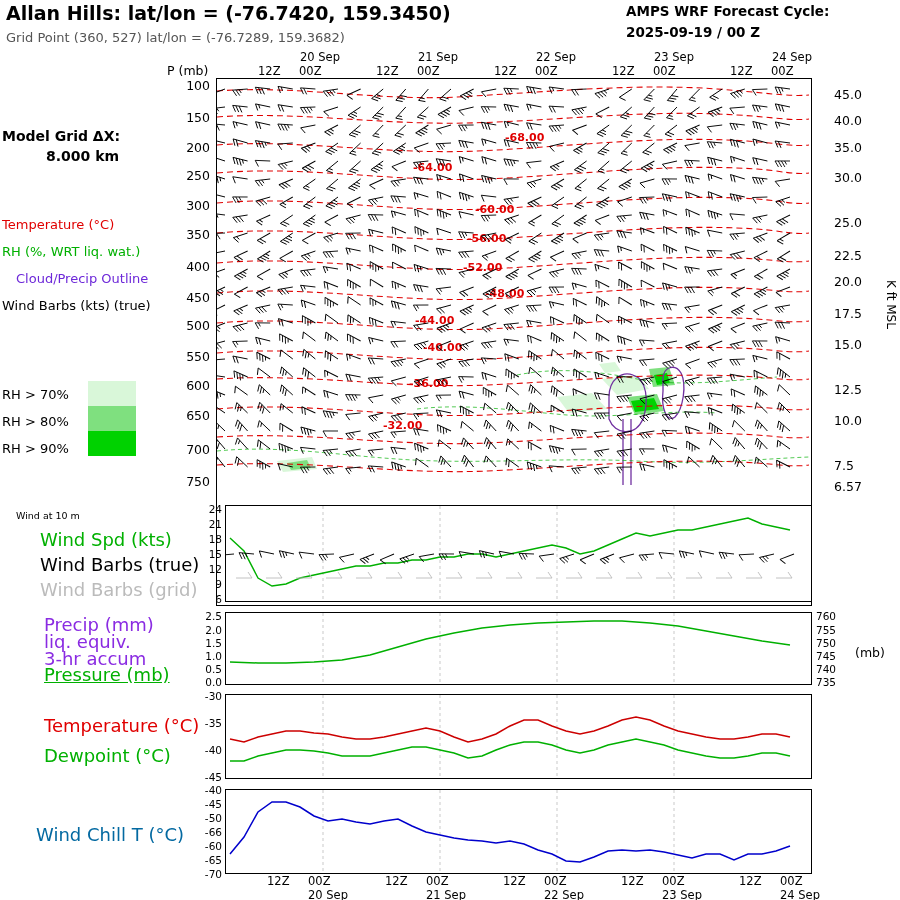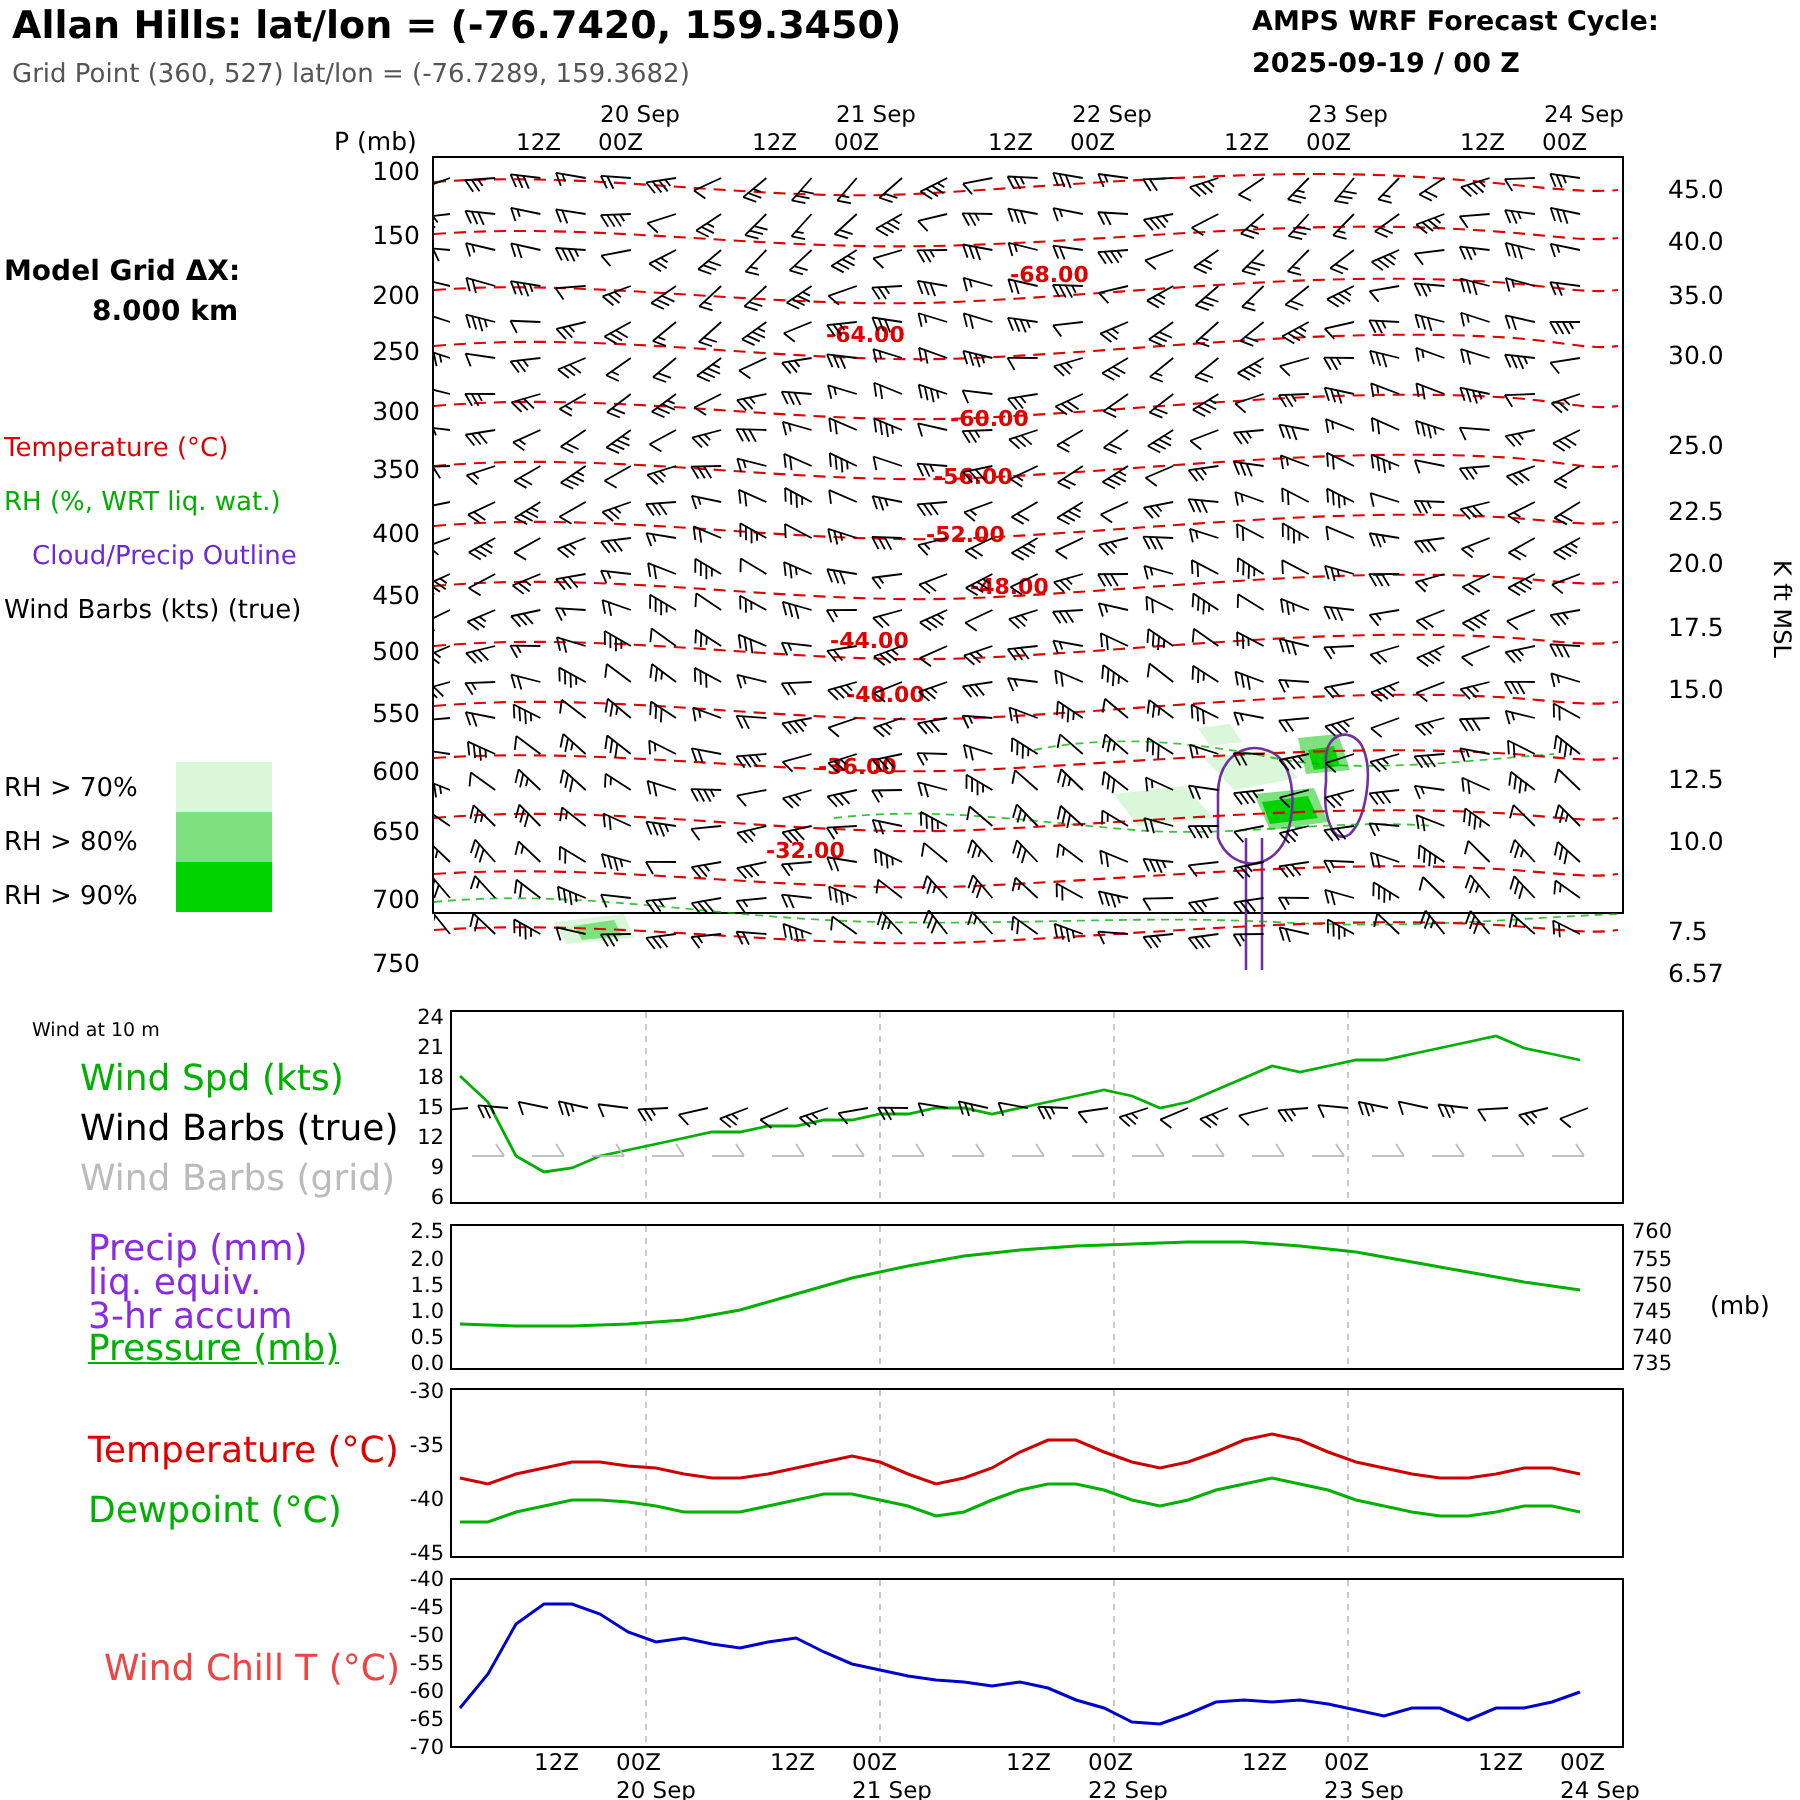--- a/index.html
+++ b/index.html
@@ -26,21 +26,21 @@
   .rhrow{font-size:13px;color:#000;}
   #rh70{left:2px;top:387px;}
   #rh80{left:2px;top:414px;}
   #rh90{left:2px;top:441px;}
   .sw{position:absolute;width:48px;height:25px;left:88px;}
   #sw70{top:381px;background:#d9f7d9;}
   #sw80{top:406px;background:#7fe07f;}
   #sw90{top:431px;background:#00d200;}
 
   
-  #main-panel{left:216px;top:78px;width:596px;height:379px;border:1px solid #000;background:#fff;box-sizing:border-box;}
+  #main-panel{left:216px;top:78px;width:596px;height:528px;border:1px solid #000;background:#fff;box-sizing:border-box;}
   #p-label{left:167px;top:63px;font-size:12.5px;color:#000;}
   .xt-top{position:absolute;font-size:11.5px;color:#000;}
   .yl-left{position:absolute;font-size:12.5px;color:#000;text-align:right;width:42px;}
   .yl-right{position:absolute;font-size:12.5px;color:#000;width:44px;}
   #kft-label{left:884px;top:280px;font-size:12px;color:#000;writing-mode:vertical-rl;}
 
   
   .sub{position:absolute;border:1px solid #000;background:#fff;box-sizing:border-box;left:225px;width:587px;}
   #sub1{top:505px;height:97px;}
   #sub2{top:612px;height:73px;}
@@ -54,21 +54,21 @@
   .sl{position:absolute;font-size:18px;}
   #sl-spd{left:40px;top:529px;color:#00b000;}
   #sl-barbt{left:40px;top:554px;color:#000;}
   #sl-barbg{left:40px;top:579px;color:#bbbbbb;}
   #sl-precip{left:44px;top:614px;color:#8a2be2;}
   #sl-liq{left:44px;top:631px;color:#8a2be2;}
   #sl-3hr{left:44px;top:648px;color:#8a2be2;}
   #sl-press{left:44px;top:664px;color:#00b000;text-decoration:underline;}
   #sl-temp{left:44px;top:715px;color:#e00000;}
   #sl-dew{left:44px;top:745px;color:#00b000;}
-  #sl-chill{left:52px;top:824px;color:#ef4444;}
+  #sl-chill{left:36px;top:824px;color:#0369a1;}
   #mb-label{left:855px;top:645px;font-size:12.5px;color:#000;}
   svg{display:block;}
 </style>
 </head>
 <body>
 
 <div class="abs" id="title-main">Allan Hills:  lat/lon = (-76.7420, 159.3450)</div>
 <div class="abs" id="title-sub">Grid Point (360, 527) lat/lon = (-76.7289, 159.3682)</div>
 <div class="abs" id="amps-line1">AMPS WRF Forecast Cycle:</div>
 <div class="abs" id="amps-line2">2025-09-19 / 00  Z</div>
@@ -3653,21 +3653,21 @@
     <polyline fill="none" stroke="#cc0000" stroke-width="1.5" points="4,44 18,47 32,42 46,39 60,36 74,36 88,38 102,39 116,42 130,44 144,44 158,42 172,39 186,36 200,33 214,36 228,42 242,47 256,44 270,39 284,31 298,25 312,25 326,31 340,36 354,39 368,36 382,31 396,25 410,22 424,25 438,31 452,36 466,39 480,42 494,44 508,44 522,42 536,39 550,39 564,42"></polyline>
     <polyline fill="none" stroke="#00b000" stroke-width="1.5" points="4,66 18,66 32,61 46,58 60,55 74,55 88,56 102,58 116,61 130,61 144,61 158,58 172,55 186,52 200,52 214,55 228,58 242,63 256,61 270,55 284,50 298,47 312,47 326,50 340,55 354,58 368,55 382,50 396,47 410,44 424,47 438,50 452,55 466,58 480,61 494,63 508,63 522,61 536,58 550,58 564,61"></polyline>
   </svg>
 </div>
 
 <div class="abs sl" id="sl-chill">Wind Chill T (°C)</div>
 
 <div class="ytick" style="left:182px;top:784px;">-40</div>
 <div class="ytick" style="left:182px;top:798px;">-45</div>
 <div class="ytick" style="left:182px;top:812px;">-50</div>
-<div class="ytick" style="left:182px;top:826px;">-55</div>
+<div class="ytick" style="left:182px;top:826px;">-66</div>
 <div class="ytick" style="left:182px;top:840px;">-60</div>
 <div class="ytick" style="left:182px;top:854px;">-65</div>
 <div class="ytick" style="left:182px;top:868px;">-70</div>
 
 <div class="sub" id="sub4">
   <svg width="585" height="83" viewBox="0 0 585 83">
     <g stroke="#bbbbbb" stroke-width="0.8" stroke-dasharray="3 3">
       <line x1="97" y1="0" x2="97" y2="83"></line>
         <line x1="214" y1="0" x2="214" y2="83"></line>
       <line x1="331" y1="0" x2="331" y2="83"></line>

